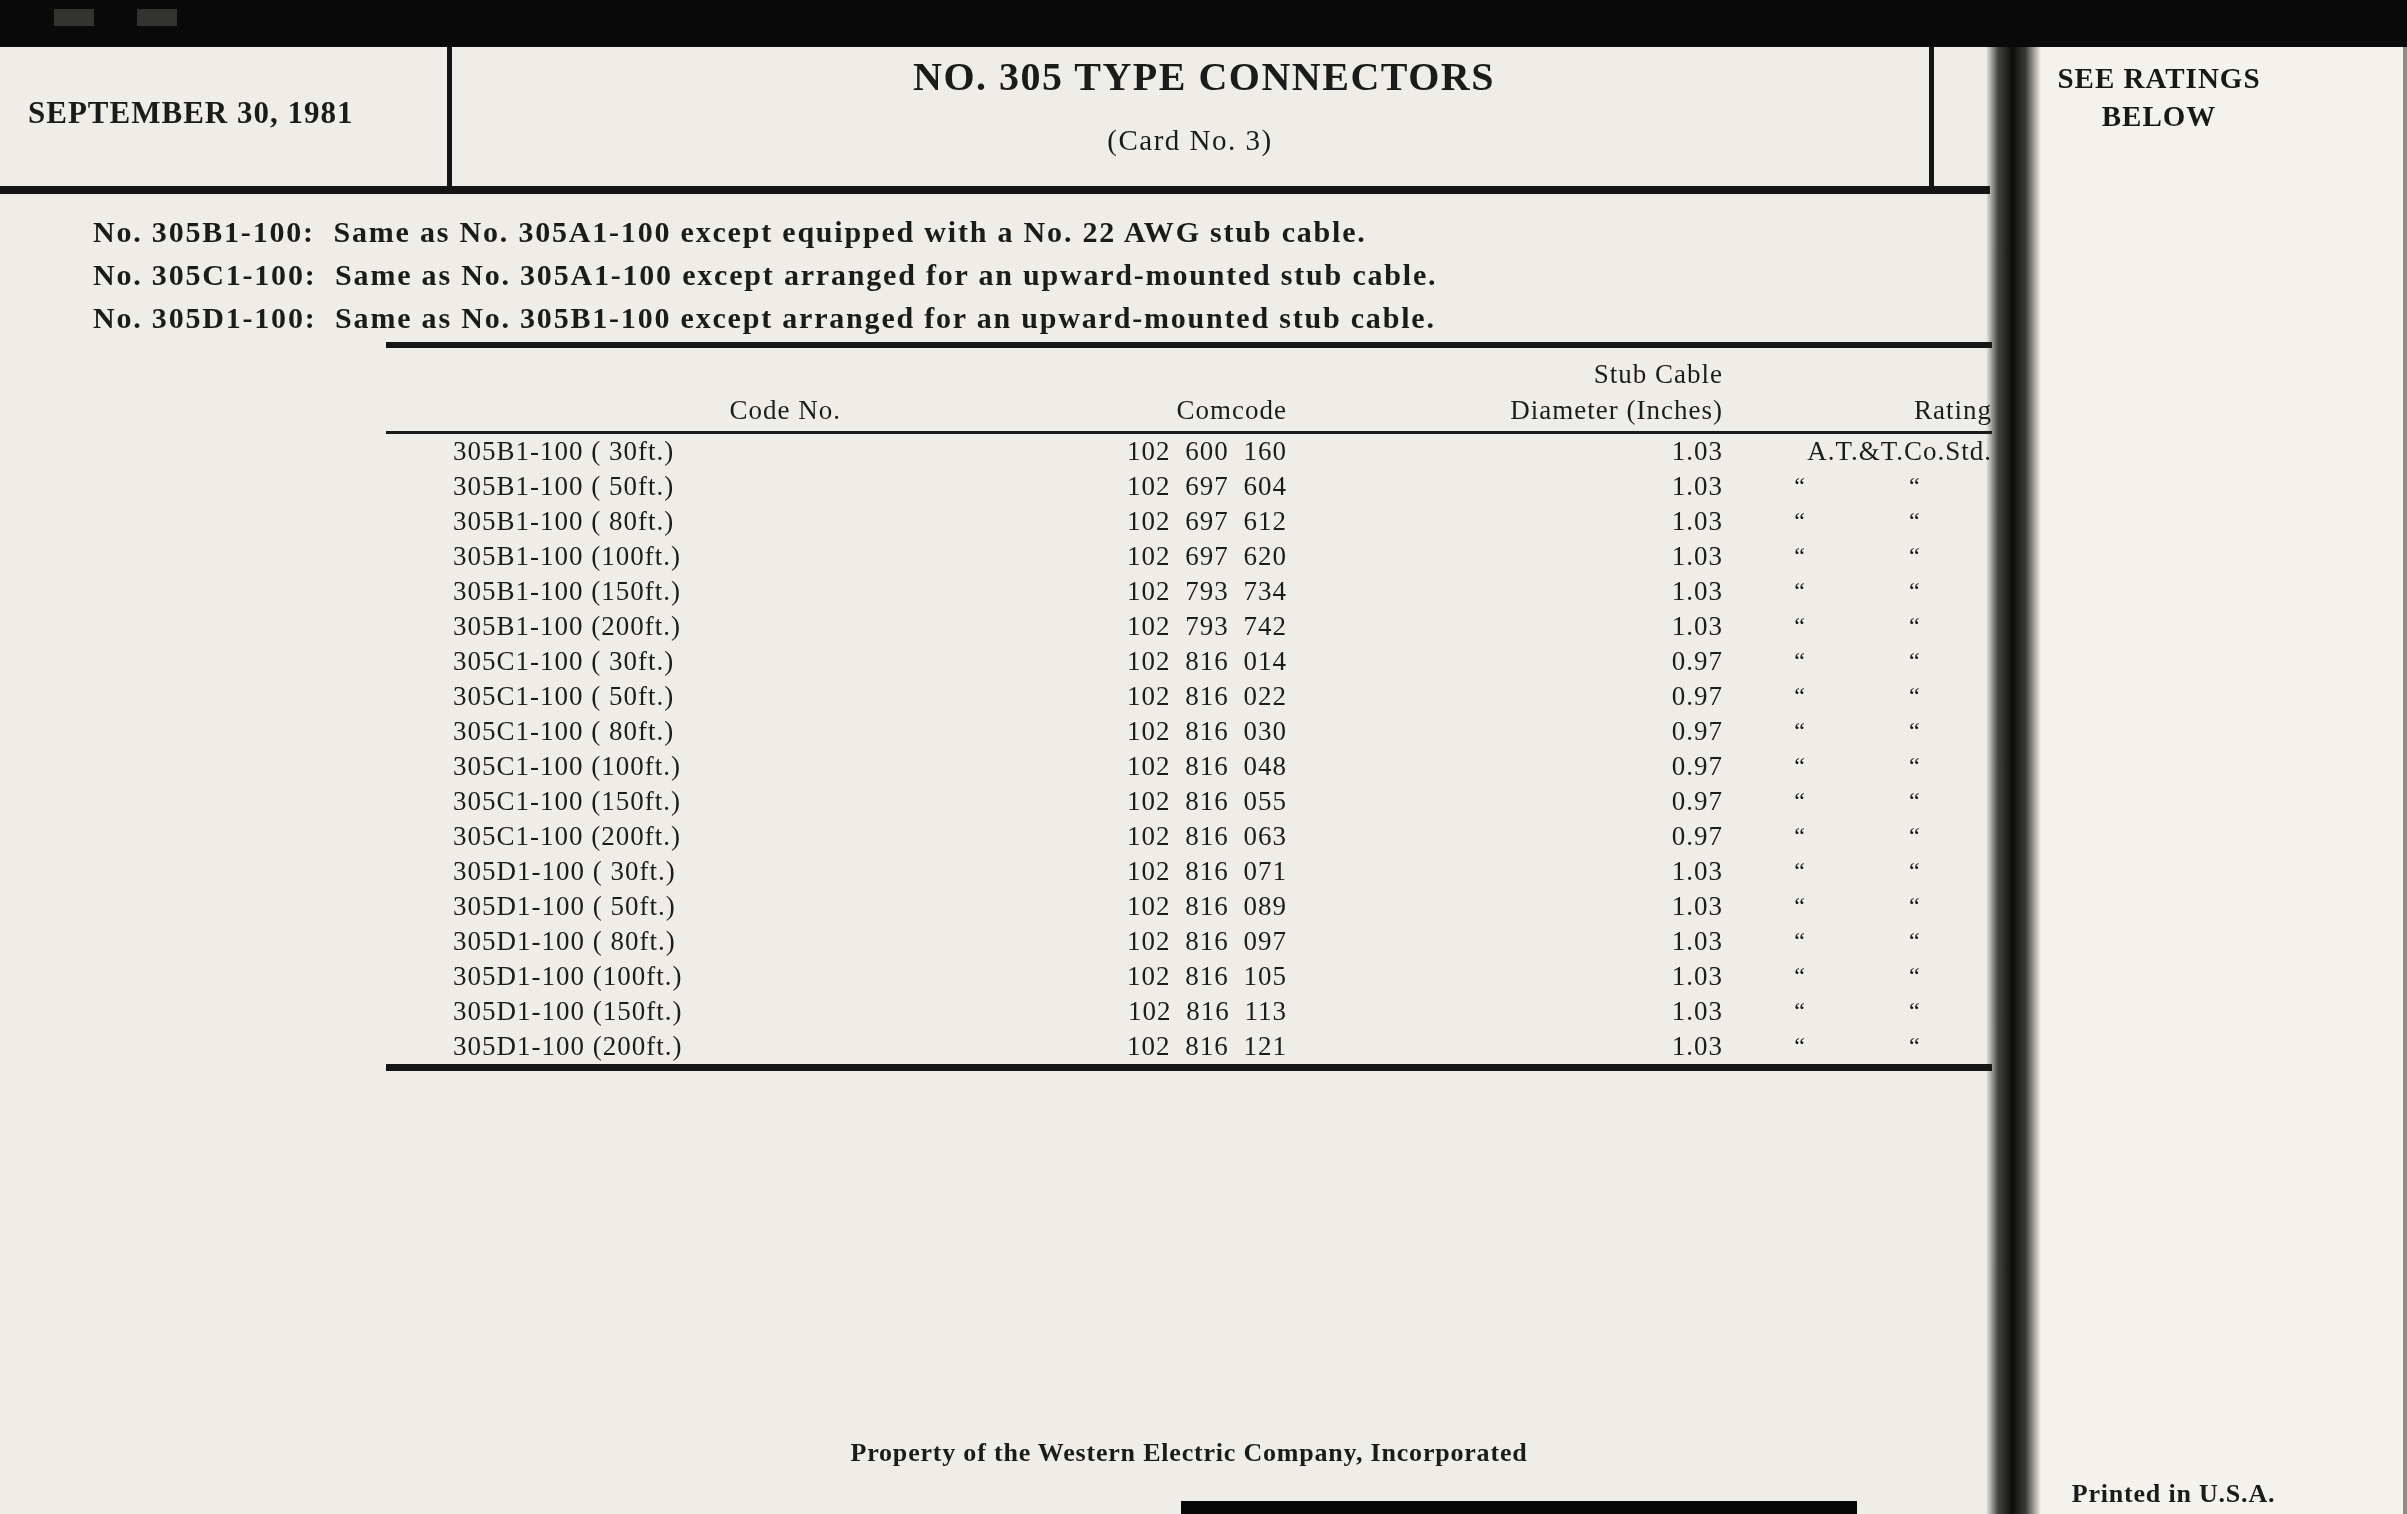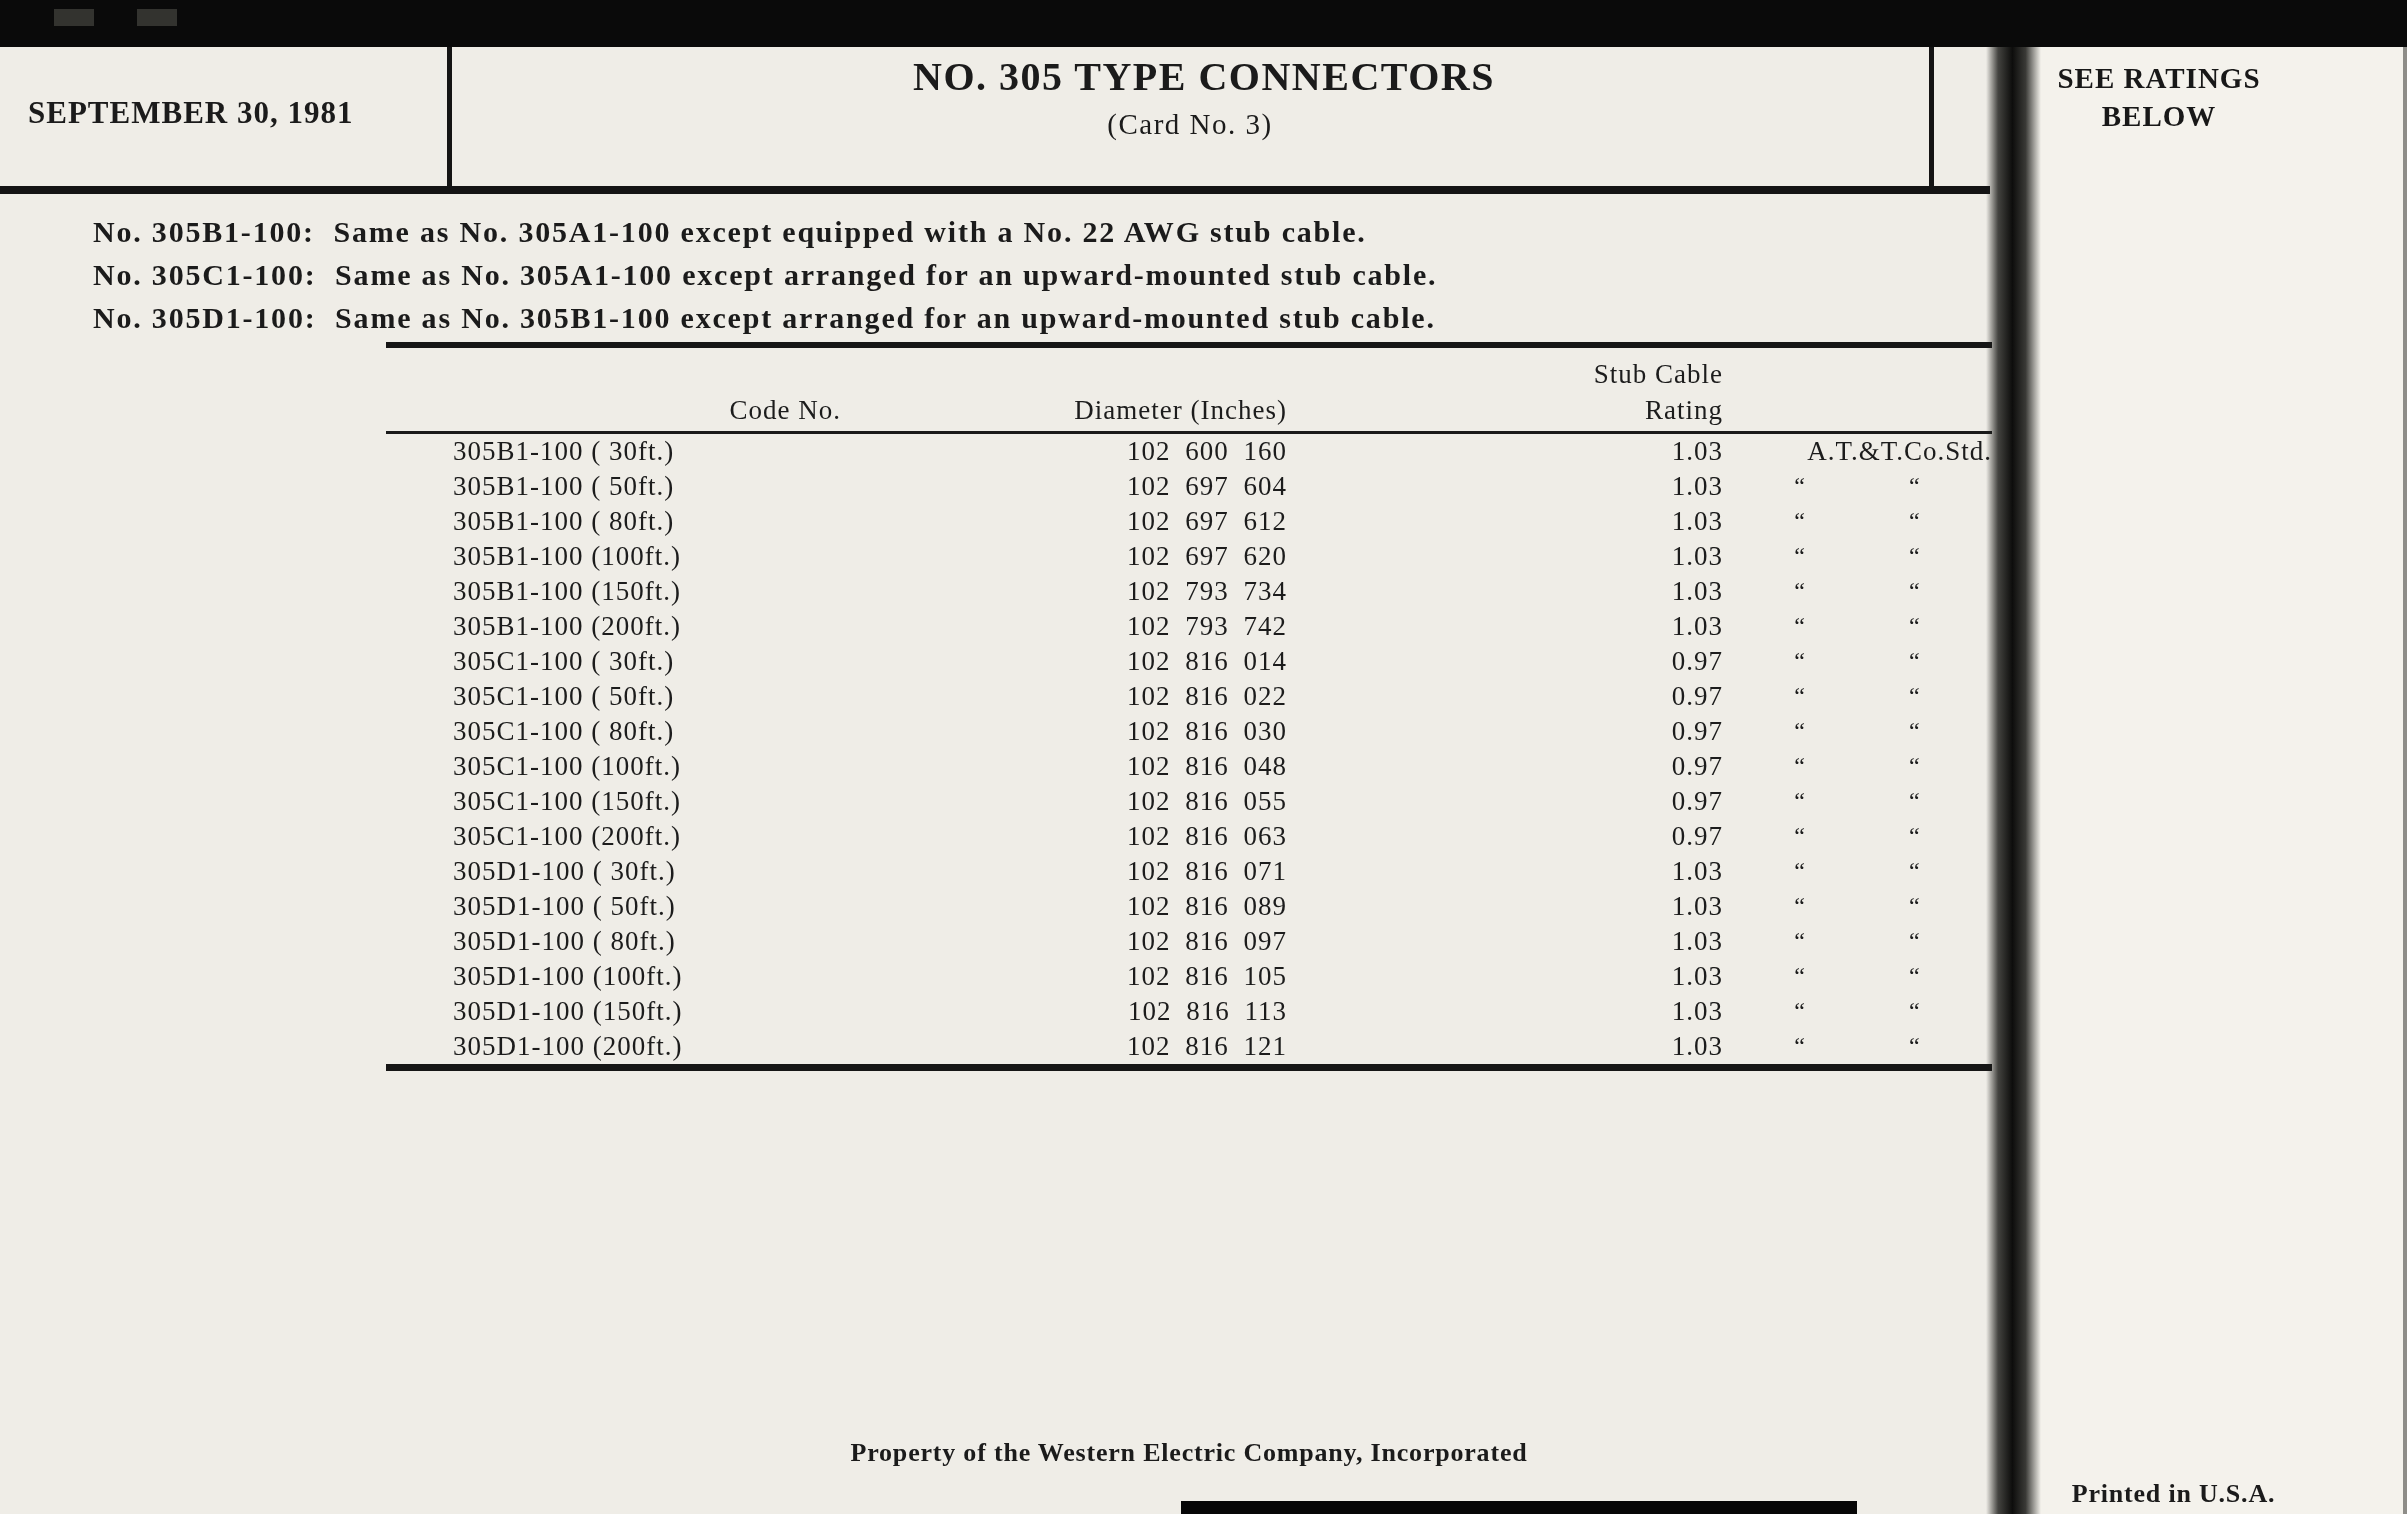--- a/index.html
+++ b/index.html
@@ -24,21 +24,21 @@
   
   .header-rule { position:absolute; left:0; top:186px; width:1990px; height:8px; background:#141414; z-index:3; }
   .v-divider { position:absolute; top:47px; width:5px; height:140px; background:#141414; z-index:3; }
   .divider-left { left:447px; } .divider-right { left:1929px; }
   .header-date {
     position:absolute; left:28px; top:95px; width:426px;
     font-size:31px; font-weight:700; letter-spacing:1px;
   }
   .title-block { position:absolute; left:452px; top:53px; width:1476px; text-align:center; }
   .page-title { font-size:40px; font-weight:700; letter-spacing:1.5px;padding-left:28px; }
-  .card-subtitle { font-size:29px; font-weight:400; letter-spacing:1.5px; margin-top:8px; }
+  .card-subtitle { font-size:29px; font-weight:400; letter-spacing:1.5px; margin-top:24px; }
   .see-ratings {
     position:absolute; left:2035px; top:59px; width:248px; text-align:center; z-index:5;
     font-size:29px; font-weight:700; letter-spacing:1px; line-height:38px; color:#181818;
   }
 
   
   .notes { position:absolute; left:93px; top:210px; }
   .note-line { font-size:30px; font-weight:700; letter-spacing:1.8px; line-height:43px; white-space:pre; }
 
   
@@ -100,20 +100,21 @@
 
   <div class="data-table">
     <div class="trow thead-row1">
       <div class="cell"></div>
       <div class="cell"></div>
       <div class="cell center">Stub Cable</div>
       <div class="cell"></div>
     </div>
     <div class="trow thead-row2">
       <div class="cell center thead-code">Code No.</div>
+      <div class="cell center">Comcode</div>
       <div class="cell center">Diameter (Inches)</div>
       <div class="cell center">Rating</div>
     </div>
     <div>
         <div class="trow brow">
           <div class="cell code">305B1-100 ( 30ft.)</div>
           <div class="cell center comcode">102 600 160</div>
           <div class="cell center">1.03</div>
           <div class="cell center rating">A.T.&amp;T.Co.Std.</div>
         </div>

